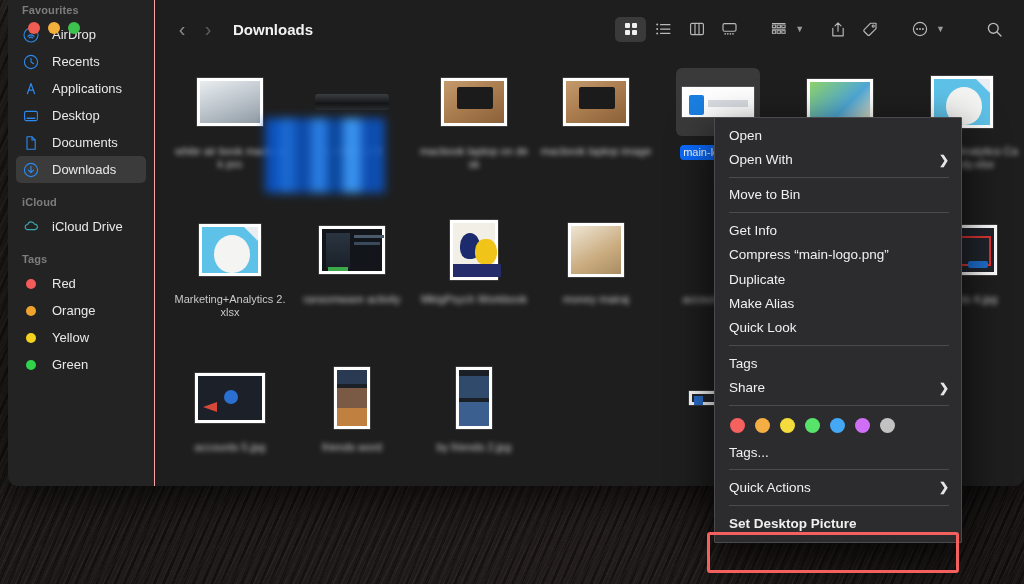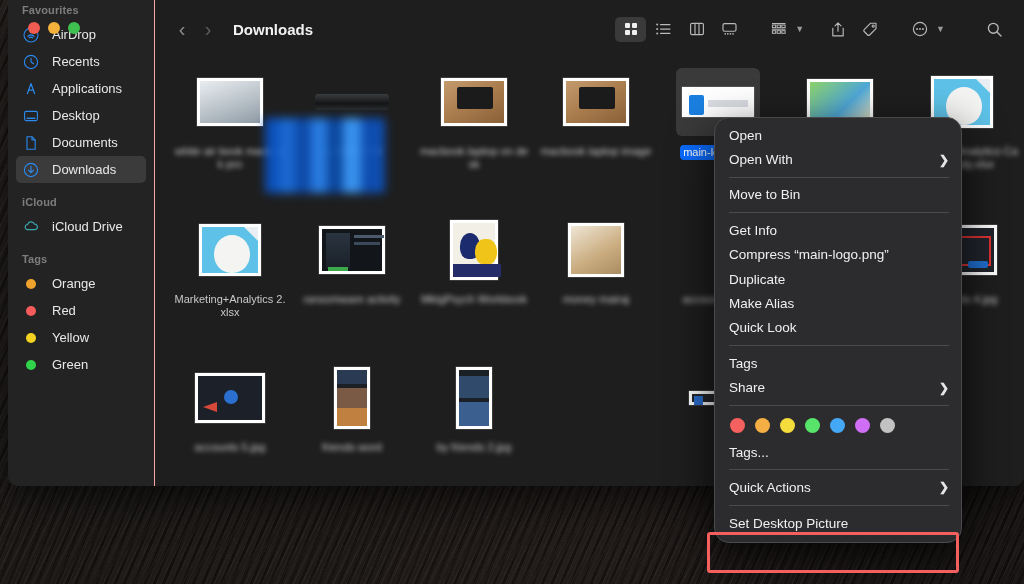--- a/index.html
+++ b/index.html
@@ -121,35 +121,35 @@
         #2a84f0 46px 62px,#0a4aa8 62px 78px,#3b9bff 78px 96px,#0d52bd 96px 120px),
       #0c4fb8;
     filter:blur(5px); opacity:.92;
   }
 
   
   #ctxmenu {
     position:absolute; left:714px; top:117px; width:248px;
     background:#2c2c2e;
     border:.5px solid #4a4a4c;
-    border-radius:15px;
+    border-radius:1px;
     padding:5px 0 5px 0;
     z-index:20;
     box-shadow:0 14px 44px rgba(0,0,0,.75);
     font-size:13.5px;
   }
   .mi {
     height:24.4px; display:flex; align-items:center;
     padding:0 12px 0 14px; color:#f0f0f0; white-space:nowrap;
   }
   .mi .arrow { margin-left:auto; font-size:12px; color:#e6e6e6; font-weight:bold; }
   .msep { height:1px; background:#4b4b4d; margin:5px 12px 5px 14px; }
   #tagrow { display:flex; gap:10px; padding:7px 14px 7px 15px; }
   #tagrow i { width:15px; height:15px; border-radius:50%; display:block; }
-  .mi.lastitem { height:26px; }
+  .mi.lastitem { height:26px;font-weight:bold; }
 
   
   #annot {
     position:absolute; left:707px; top:532px; width:252px; height:41px;
     border:3.5px solid #f4605e; border-radius:3px; z-index:30;
   }
 </style>
 </head>
 <body>
 
@@ -236,29 +236,29 @@
           <path d="M4.4 11.6a2.6 2.6 0 0 1 .35-5.17A3.5 3.5 0 0 1 11.4 6.1a2.75 2.75 0 0 1 .5 5.5z" fill="none" stroke="#3aa8b0" stroke-width="1.1" stroke-linejoin="round"></path>
         </svg>
       </span>
       <span>iCloud Drive</span>
     </div>
 
     <div class="side-head" style="padding-top:13px">Tags</div>
 
     <div class="side-item">
       <span class="side-ico">
+        <i class="tagdot" style="background:#f55b5b"></i>
+      </span>
+      <span>Red</span>
+    </div>
+    <div class="side-item">
+      <span class="side-ico">
         <i class="tagdot" style="background:#f0a32c"></i>
       </span>
       <span>Orange</span>
-    </div>
-    <div class="side-item">
-      <span class="side-ico">
-        <i class="tagdot" style="background:#f55b5b"></i>
-      </span>
-      <span>Red</span>
     </div>
     <div class="side-item">
       <span class="side-ico">
         <i class="tagdot" style="background:#f4d21f"></i>
       </span>
       <span>Yellow</span>
     </div>
     <div class="side-item">
       <span class="side-ico">
         <i class="tagdot" style="background:#2fd44a"></i>

